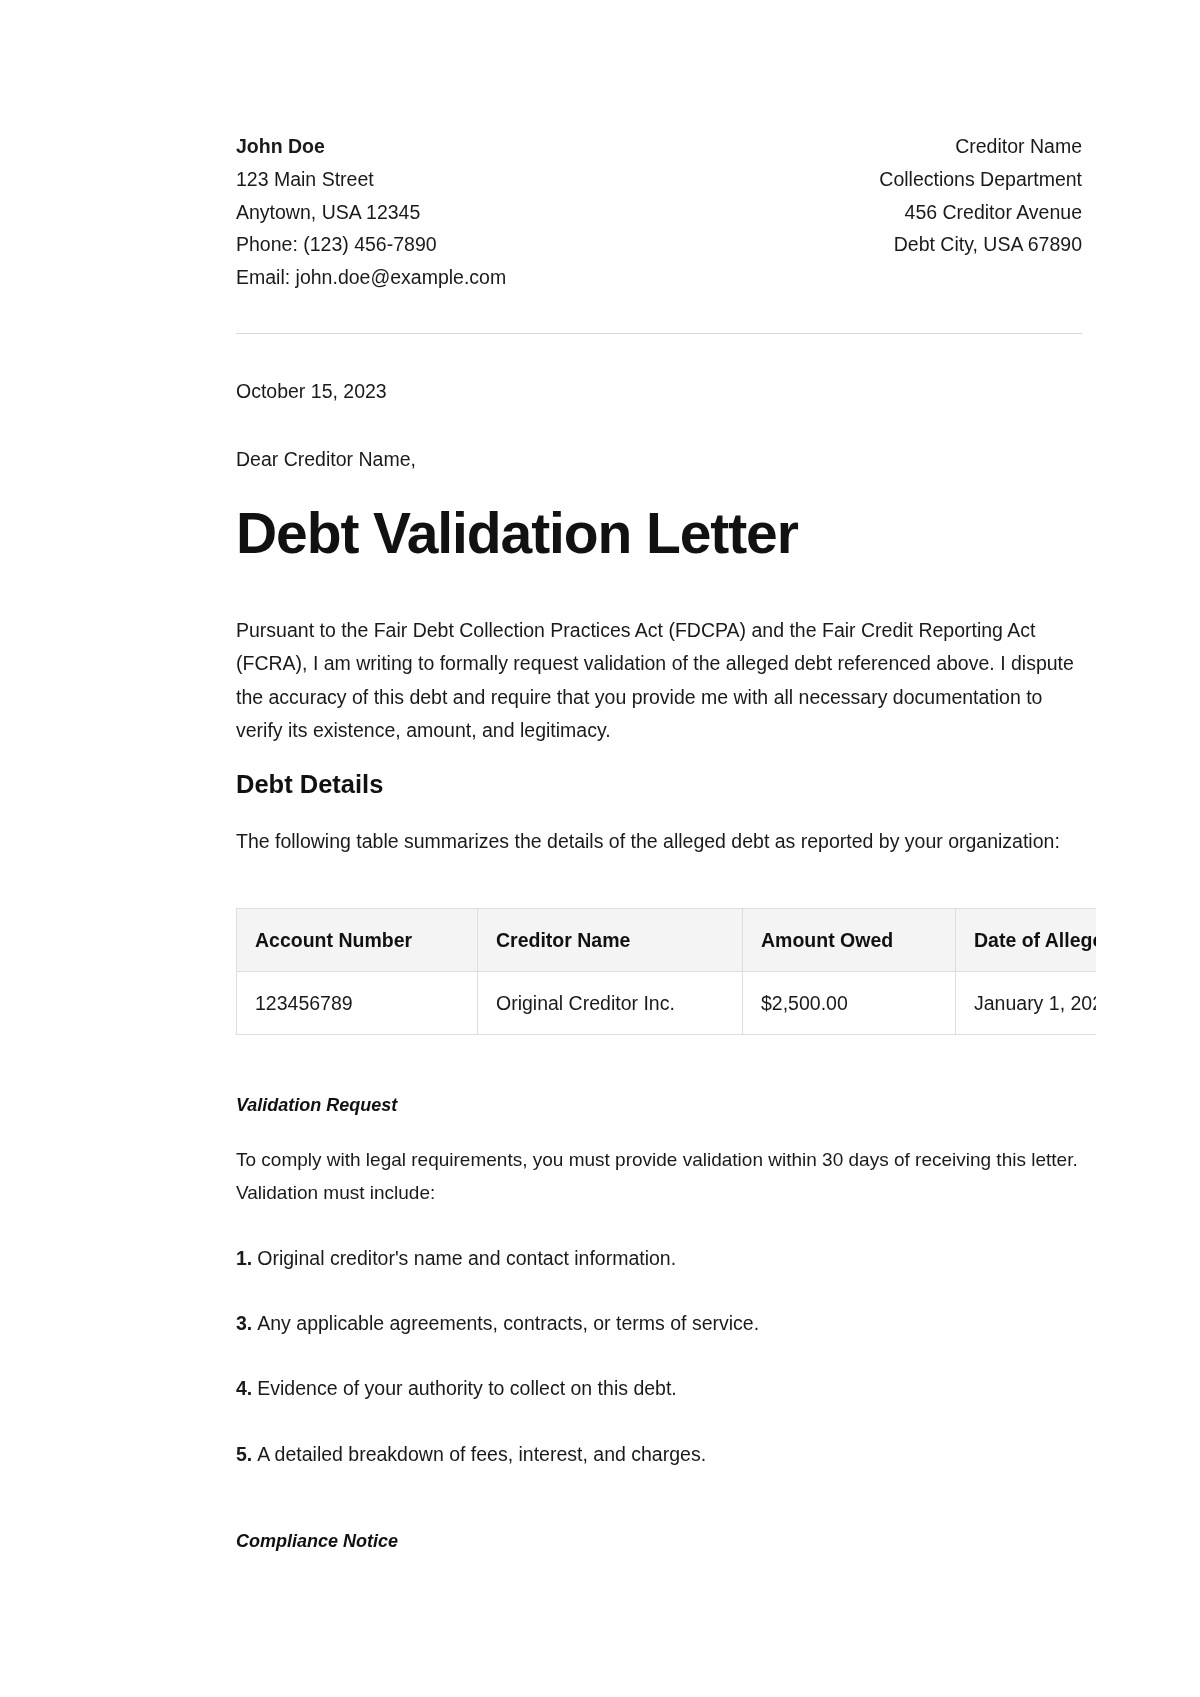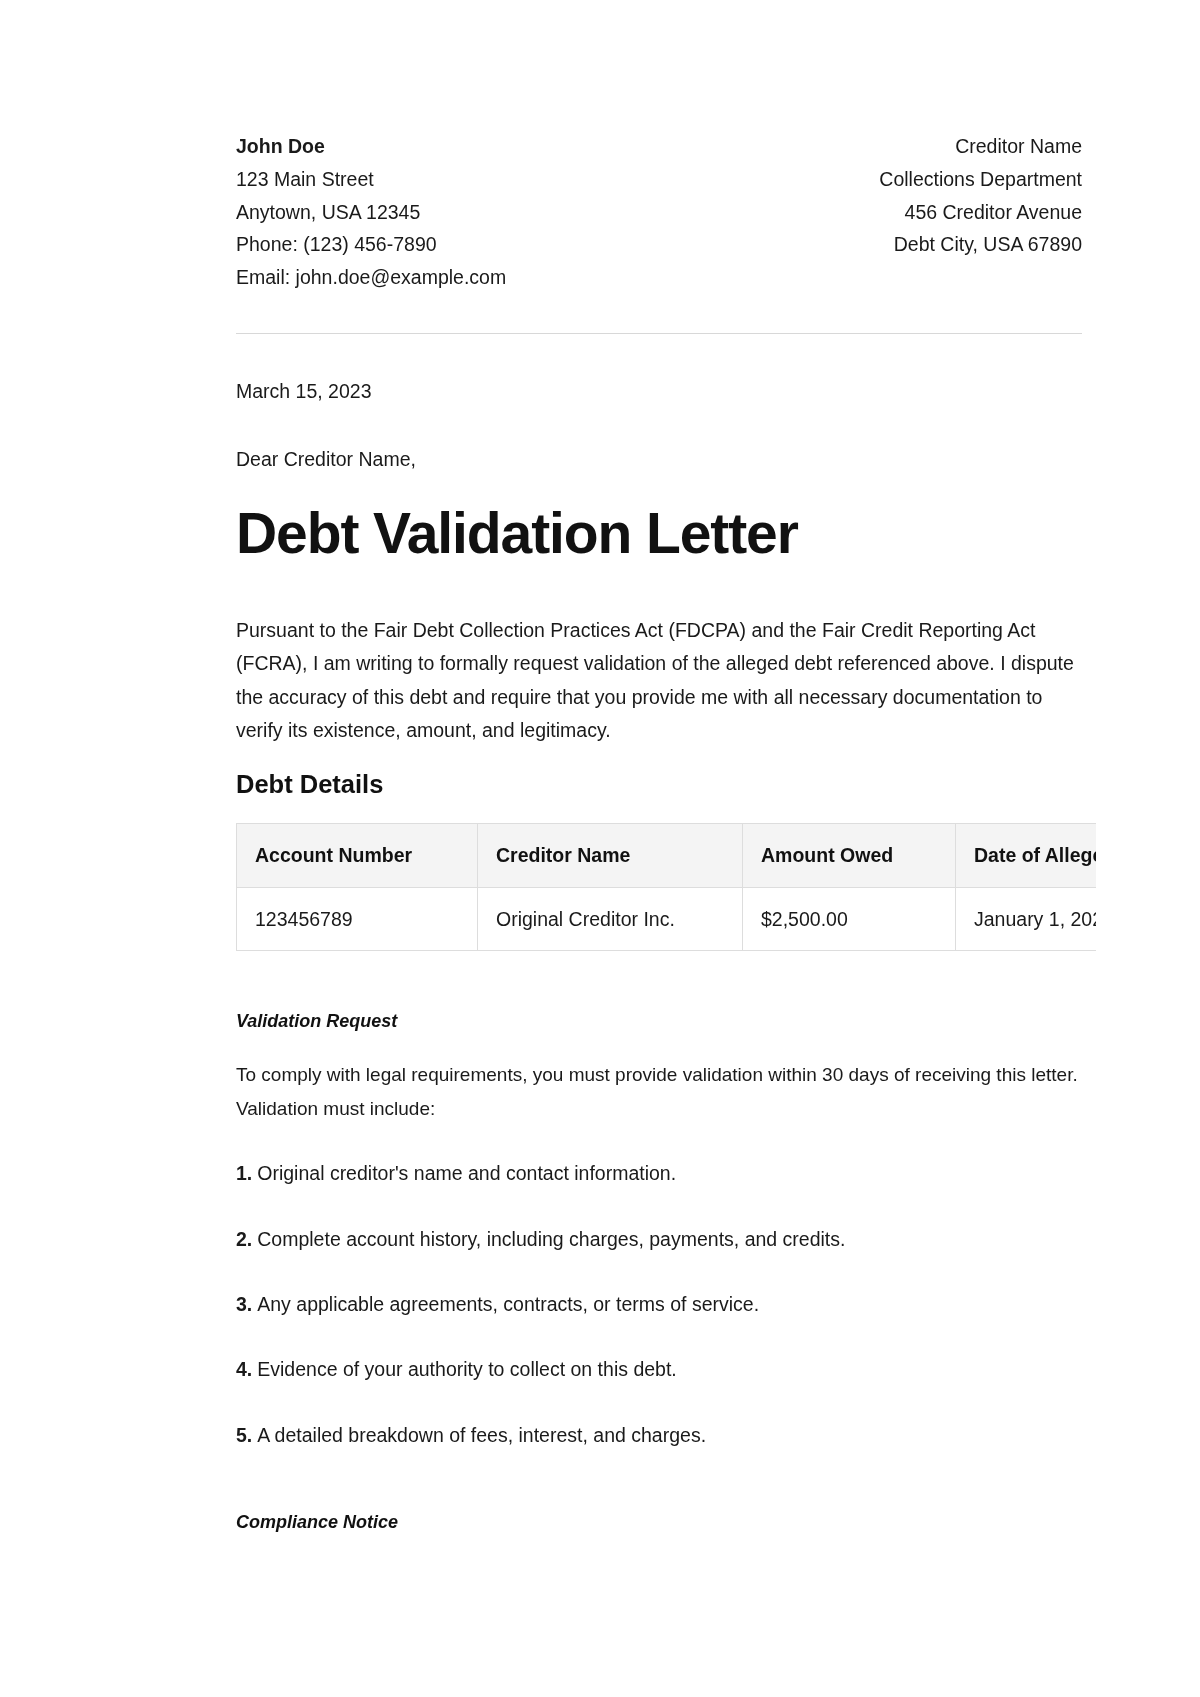--- a/index.html
+++ b/index.html
@@ -95,21 +95,21 @@
     color: #111111;
   }
 
   .intro-para {
     font-size: 19.5px;
     line-height: 33.4px;
     margin-top: 26px;
   }
 
   
-  .tbl-wrap { margin-top: 24px; }
+  .tbl-wrap { margin-top: 49px; }
   table.debt-table {
     border-collapse: collapse;
     width: 846px;
     table-layout: fixed;
     font-size: 19.5px;
   }
   table.debt-table th,
   table.debt-table td {
     border: 1px solid #dddddd;
     text-align: left;
@@ -179,28 +179,29 @@
       <div class="addr-block recipient">
         <div class="addr-line">Creditor Name</div>
         <div class="addr-line">Collections Department</div>
         <div class="addr-line">456 Creditor Avenue</div>
         <div class="addr-line">Debt City, USA 67890</div>
       </div>
     </div>
 
     <div class="rule"></div>
 
-    <div class="date-line">March 15, 2023</div>
+    <div class="date-line">October 15, 2023</div>
     <div class="salutation">Dear Creditor Name,</div>
 
     <h1 class="doc-title">Debt Validation Letter</h1>
 
     <p class="body-para">Pursuant to the Fair Debt Collection Practices Act (FDCPA) and the Fair Credit Reporting Act (FCRA), I am writing to formally request validation of the alleged debt referenced above. I dispute the accuracy of this debt and require that you provide me with all necessary documentation to verify its existence, amount, and legitimacy.</p>
 
     <h2 class="h2">Debt Details</h2>
+    <p class="intro-para">The following table summarizes the details of the alleged debt as reported by your organization:</p>
 
     <div class="tbl-wrap">
       <table class="debt-table">
         <thead>
           <tr>
             <th class="col-0">Account Number</th>
             <th class="col-1">Creditor Name</th>
             <th class="col-2">Amount Owed</th>
             <th class="col-3">Date of Alleged Debt</th>
           </tr>
@@ -217,23 +218,20 @@
     </div>
 
     <h3 class="h3">Validation Request</h3>
     <p class="list-para">To comply with legal requirements, you must provide validation within 30 days of receiving this letter. Validation must include:</p>
 
     <ol class="req-list">
       <li>
         <span class="num">1.</span><span>Original creditor's name and contact information.</span>
       </li>
       <li>
-        <span class="num">2.</span><span>Complete account history, including charges, payments, and credits.</span>
-      </li>
-      <li>
         <span class="num">3.</span><span>Any applicable agreements, contracts, or terms of service.</span>
       </li>
       <li>
         <span class="num">4.</span><span>Evidence of your authority to collect on this debt.</span>
       </li>
       <li>
         <span class="num">5.</span><span>A detailed breakdown of fees, interest, and charges.</span>
       </li>
     </ol>
 

